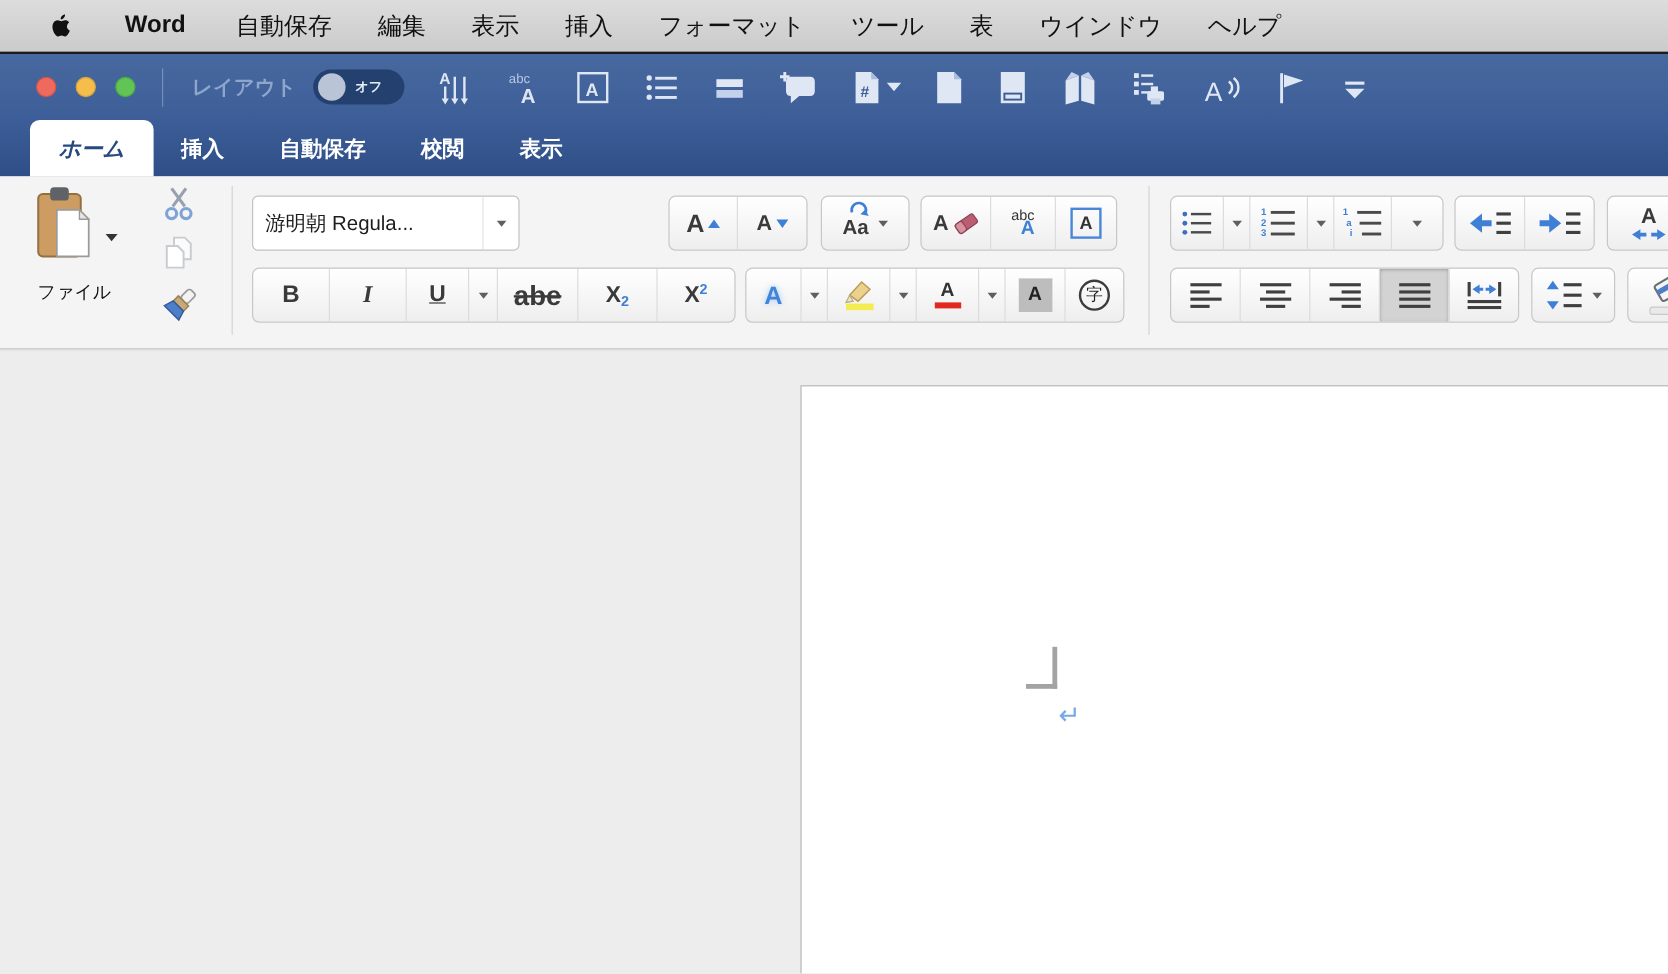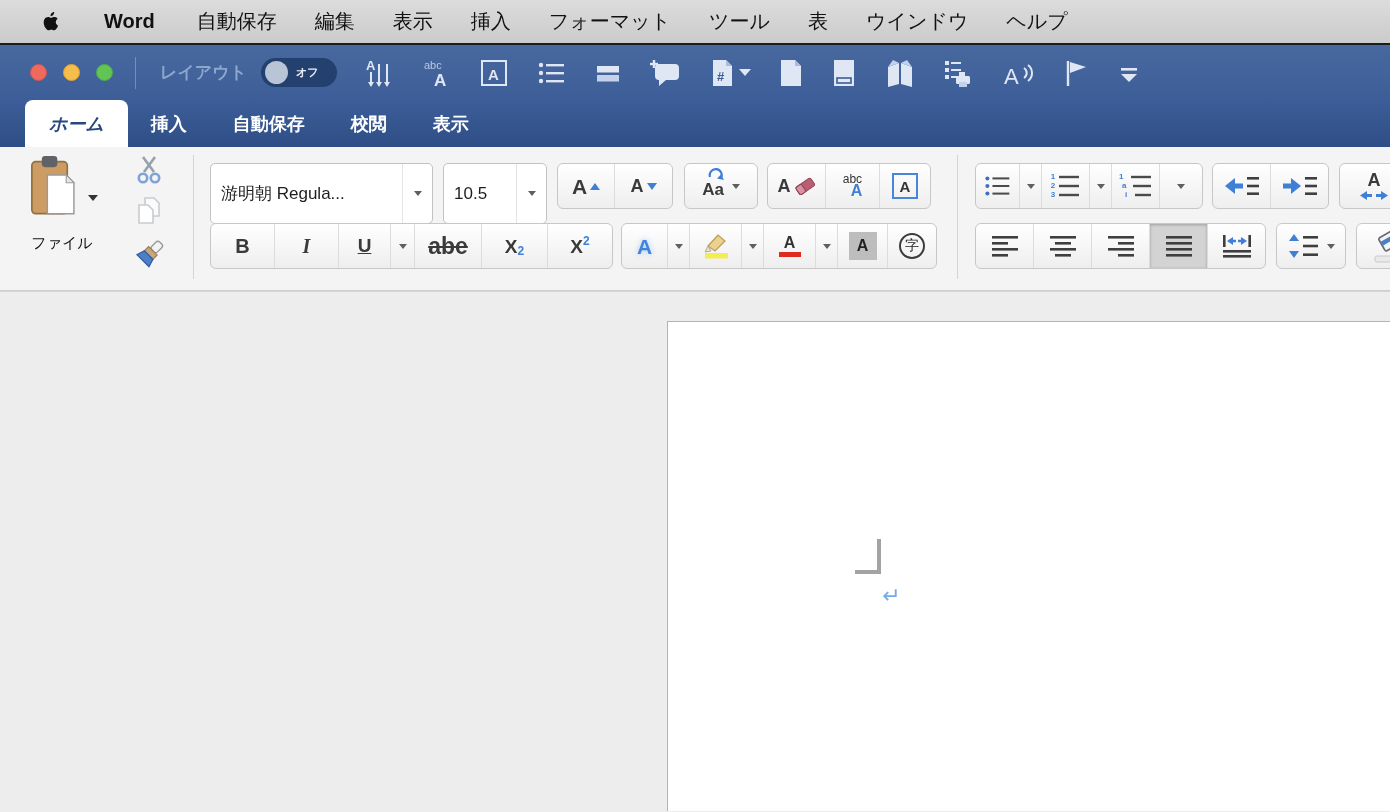--- a/index.html
+++ b/index.html
@@ -61,21 +61,21 @@
     position:relative;
   }
   .vdivider { position:absolute; top:8px; height:124px; width:1px; background:#d4d4d4; }
 
   .paste-btn { position:absolute; left:28px; top:8px; display:flex; align-items:center; }
   .paste-dd { margin-left:8px; margin-top:24px; }
   .paste-label { position:absolute; left:10px; top:87px; width:104px; text-align:center; font-size:15px; color:#111; }
   .mini { position:absolute; left:128px; width:42px; height:38px; display:flex; align-items:center; justify-content:center; }
 
   .combo {
-    position:absolute; height:61px; background:#fff;
+    position:absolute; height:46px; background:#fff;
     border:1px solid #c2c2c2; border-radius:5px; display:flex;
   }
   .combo .val { flex:1; display:flex; align-items:center; padding-left:10px; font-size:17px; color:#1d1d1f; white-space:nowrap; overflow:hidden; }
   .combo .ddz { width:30px; display:flex; align-items:center; justify-content:center; border-left:1px solid #e4e4e4; }
 
   .grp {
     position:absolute; height:46px; display:flex; align-items:stretch;
     background:linear-gradient(#ffffff,#eeeeee);
     border:1px solid #c7c7c7; border-radius:6px; overflow:hidden;
   }
@@ -336,26 +336,20 @@
   </span>
 
   <span class="vdivider" style="left:193px;"></span>
 
   <div class="combo" style="left:210px; top:16px; width:223px;">
     <span class="val">游明朝 Regula...</span>
     <span class="ddz">
         <span class="tri"></span>
       </span>
   </div>
-  <div class="combo" style="left:443px; top:16px; width:104px;">
-    <span class="val">10.5</span>
-    <span class="ddz">
-        <span class="tri"></span>
-      </span>
-  </div>
 
   <div class="grp" style="left:557px; top:16px; width:116px;">
     <div class="seg" style="width:58px;">
       <span class="gA">A</span>
         <span class="tri-up-b"></span>
     </div>
     <div class="seg" style="width:58px;">
       <span class="gAsm">A</span>
         <span class="tri-dn-b"></span>
     </div>

